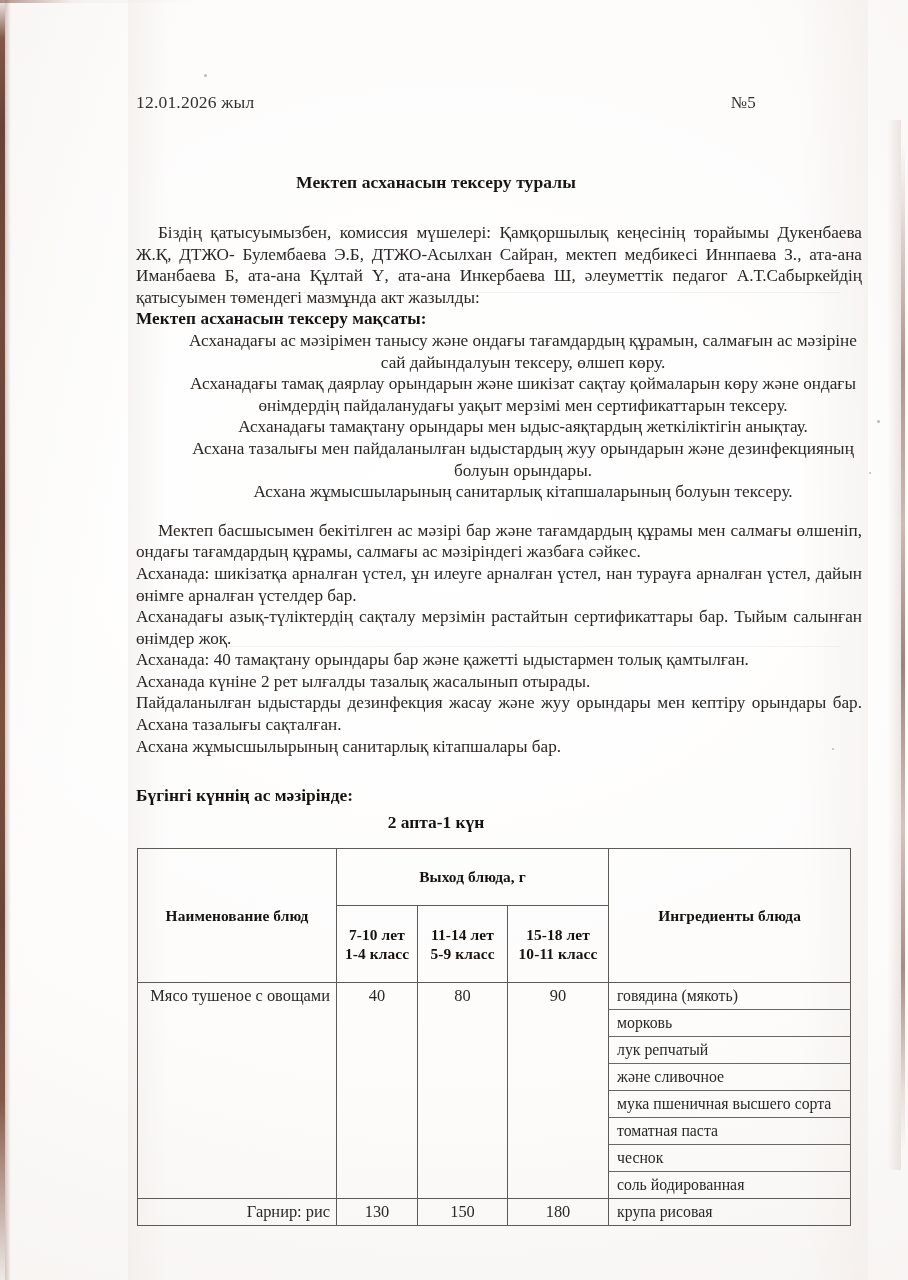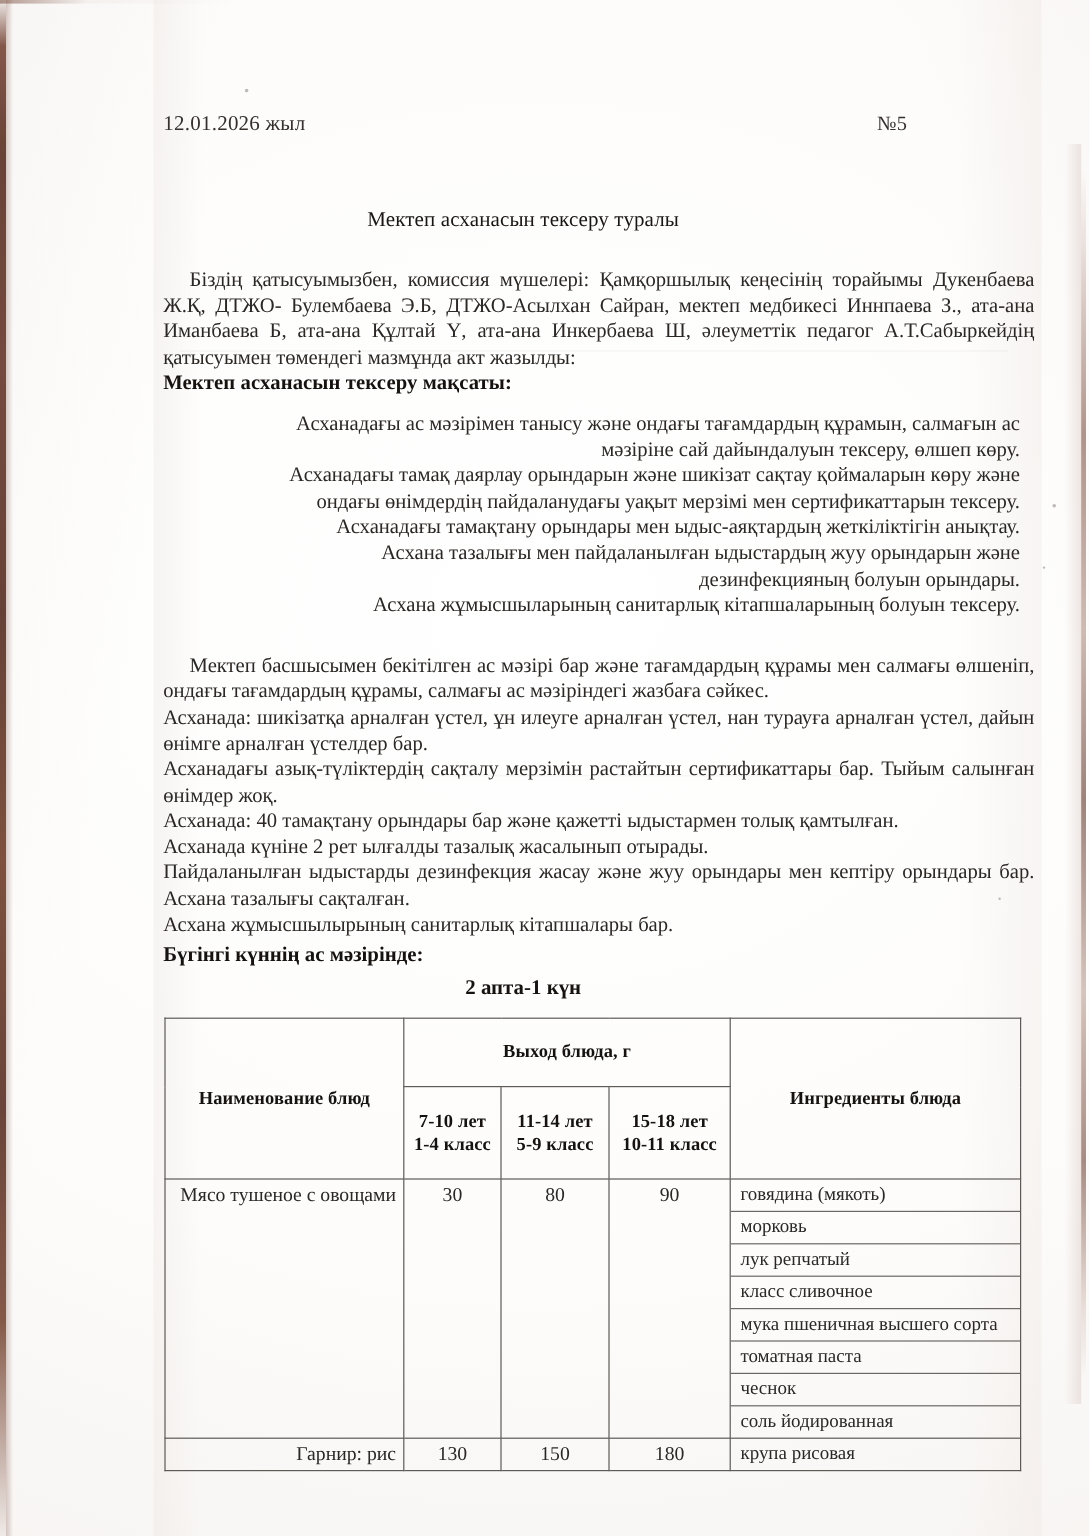--- a/index.html
+++ b/index.html
@@ -96,21 +96,21 @@
     letter-spacing: .2px;
     color: #35302d;
   }
   .doc-number { font-size: 17px; }
 
   .doc-title {
     position: absolute;
     left: 0; right: 0;
     top: 172px;
     text-align: center;
-    font-weight: normal;
+    font-weight: bold;
     font-size: 17.5px;
     letter-spacing: .1px;
     color: #191512;
   }
   .doc-title .t-inner { padding-right: 36px; }
 
   .body-block {
     position: absolute;
     left: 136px;
     top: 222px;
@@ -123,23 +123,23 @@
   .p-flow { margin: 0; }
   .p-indent { text-indent: 22px; }
   .h-bold {
     font-weight: bold;
     margin: 0;
     color: #16120f;
     letter-spacing: .1px;
   }
   .spacer-sm { height: 17px; }
   .indent-block {
-    margin: 12px;
+    margin: 0;
     padding-left: 48px;
-    text-align: right;
+    text-align: center;
   }
   .indent-block .ln { display: block; }
 
   .menu-heading {
     position: absolute;
     left: 136px;
     top: 785px;
     font-weight: bold;
     font-size: 17.4px;
     color: #16120f;
@@ -313,29 +313,29 @@
           </th>
           <th class="th-age">
             <div>15-18 лет</div>
             <div>10-11 класс</div>
           </th>
         </tr>
       </thead>
       <tbody>
         <tr class="row-tall">
           <td class="td-dish">Мясо тушеное с овощами</td>
-          <td class="td-num">30</td>
+          <td class="td-num">40</td>
           <td class="td-num">80</td>
           <td class="td-num">90</td>
           <td class="ingr-cell">
             <ul class="ingr-list">
               <li>говядина (мякоть)</li>
               <li>морковь</li>
               <li>лук репчатый</li>
-              <li>класс сливочное</li>
+              <li>және сливочное</li>
               <li>мука пшеничная высшего сорта</li>
               <li>томатная паста</li>
               <li>чеснок</li>
               <li>соль йодированная</li>
             </ul>
           </td>
         </tr>
         <tr>
           <td class="td-dish">Гарнир: рис</td>
           <td class="td-num">130</td>

